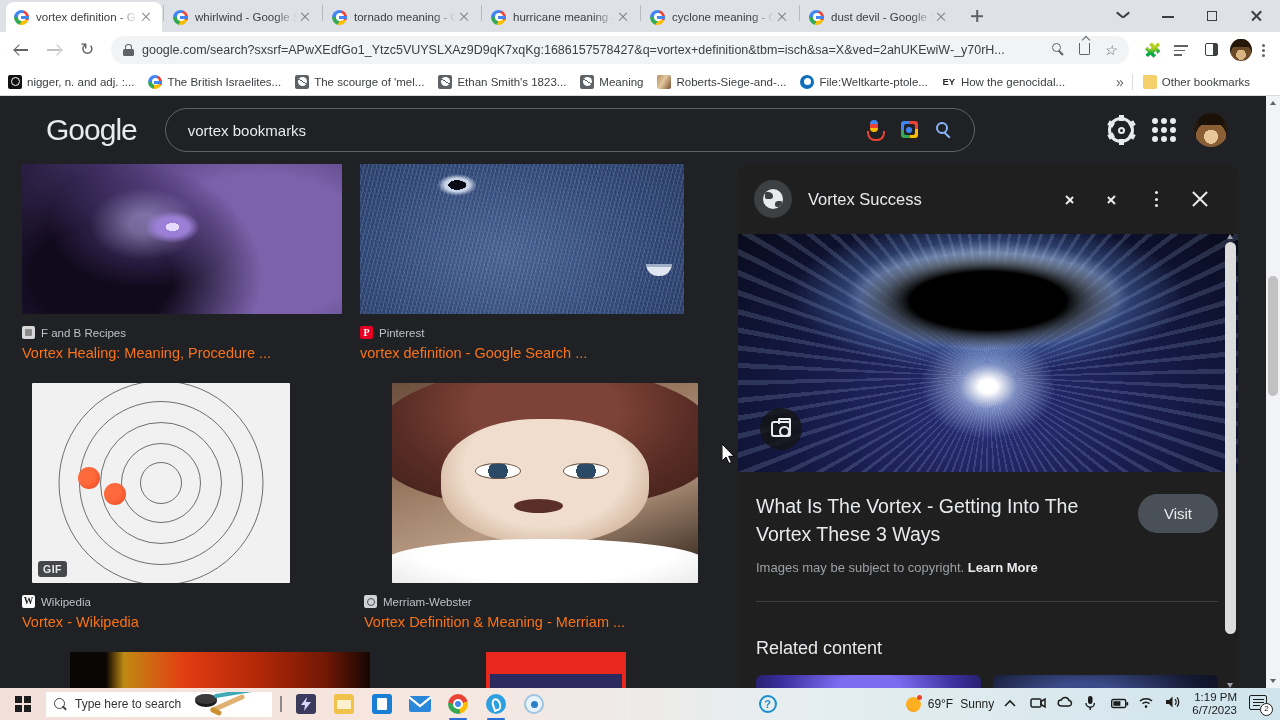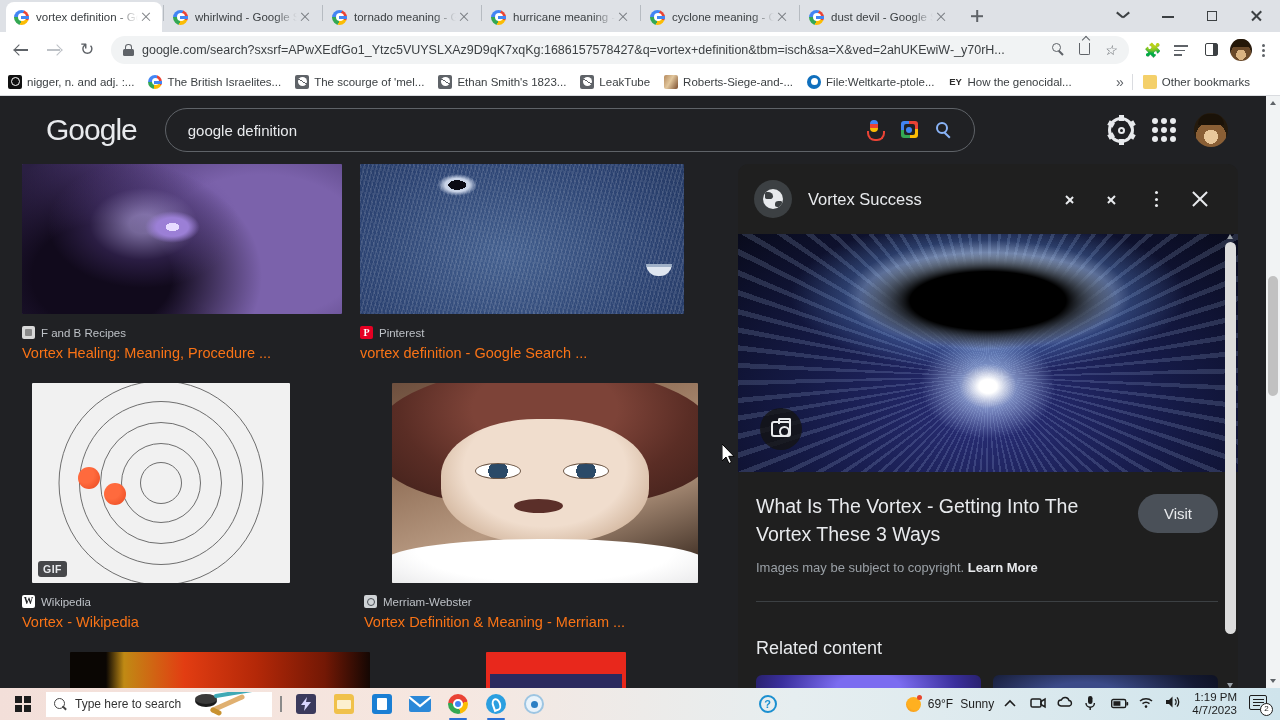--- a/index.html
+++ b/index.html
@@ -443,21 +443,21 @@
       <div class="bm">
         <span class="bmi globe"></span>
         <span>The scourge of 'mel...</span>
       </div>
       <div class="bm">
         <span class="bmi globe"></span>
         <span>Ethan Smith's 1823...</span>
       </div>
       <div class="bm">
         <span class="bmi globe"></span>
-        <span>LeakTube</span>
+        <span>Meaning</span>
       </div>
       <div class="bm">
         <span class="bmi" style="background:linear-gradient(120deg,#b58a5e,#e2c79d 45%,#7a4c2e);"></span>
         <span>Roberts-Siege-and-...</span>
       </div>
       <div class="bm">
         <span class="bmi" style="background:#0f6fbd;border-radius:50%;">
           <i style="position:absolute;inset:3.5px;border-radius:50%;background:#fff;display:block;"></i>
           </span>
         <span>File:Weltkarte-ptole...</span>
@@ -473,21 +473,21 @@
         <span>Other bookmarks</span>
       </div>
     </div>
   </div>
 
   <div class="page">
 
     <div class="gheader">
       <div class="glogo">Google</div>
       <div class="gsearch">
-        <span class="q" title="Search">google definition</span>
+        <span class="q" title="Search">vortex bookmarks</span>
         <span class="gs-ic">
             <i class="mic"></i>
           </span>
         <span class="gs-ic">
           <i class="lens">
               <i class="ring"></i>
               <i class="dot"></i>
             </i>
           </span>
         <span class="gs-ic">
@@ -760,21 +760,21 @@
       </div>
       <div class="trayi">
         <svg width="16" height="14" viewBox="0 0 16 14">
             <polygon points="1,5 4,5 7.5,1.5 7.5,12.5 4,9 1,9" fill="#1d1d1d"></polygon>
             <path d="M10 4.2 a4 4 0 0 1 0 5.6" fill="none" stroke="#1d1d1d" stroke-width="1.3"></path>
             <path d="M12 2.4 a7 7 0 0 1 0 9.2" fill="none" stroke="#1d1d1d" stroke-width="1.3"></path>
           </svg>
       </div>
       <div class="clock">
         <div>1:19 PM</div>
-        <div>4/7/2023</div>
+        <div>6/7/2023</div>
       </div>
       <div class="notif">
         <span class="nb">
             <i></i>
             <i></i>
             <i></i>
           </span>
         <span class="badge">2</span>
       </div>
     </div>

